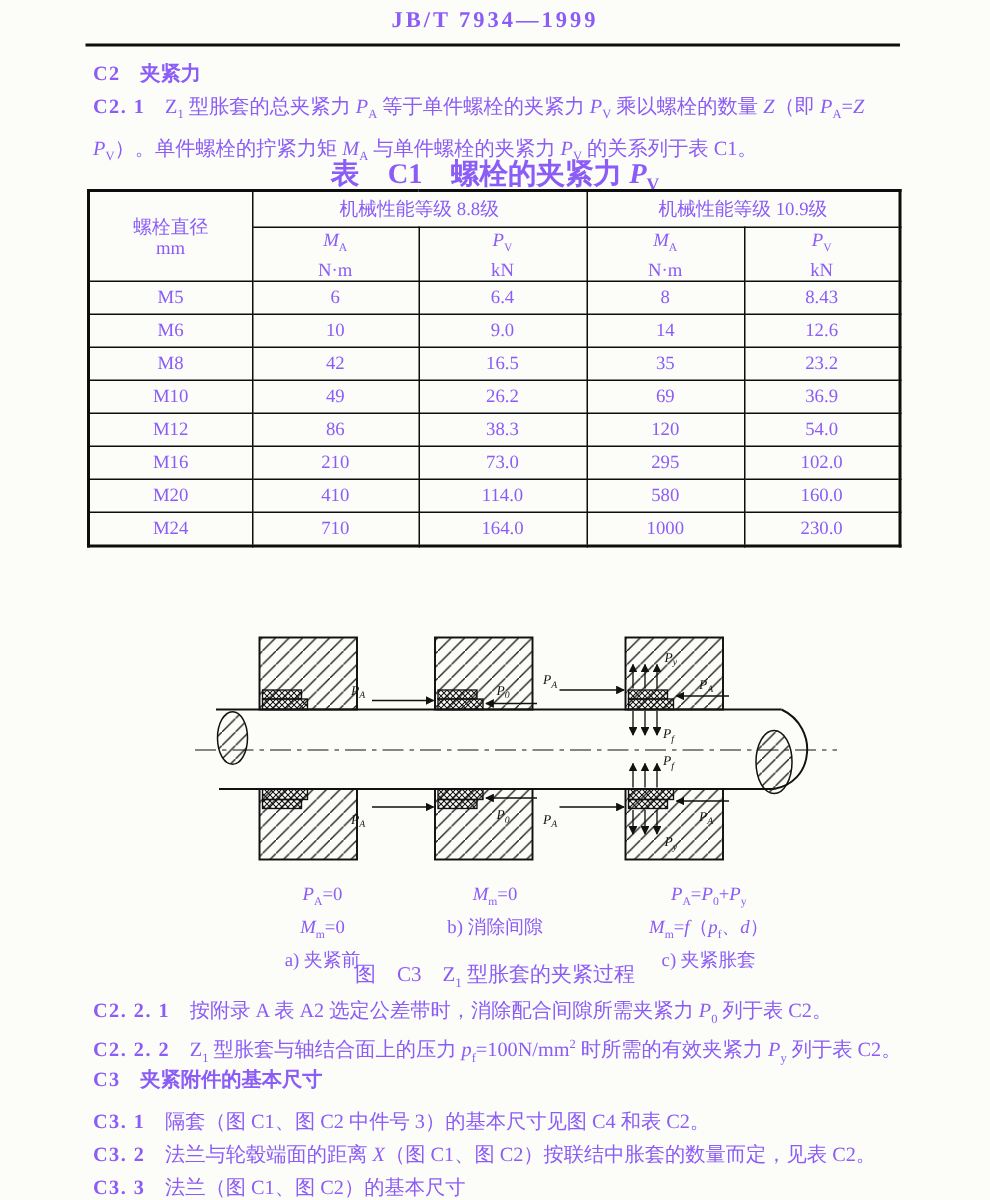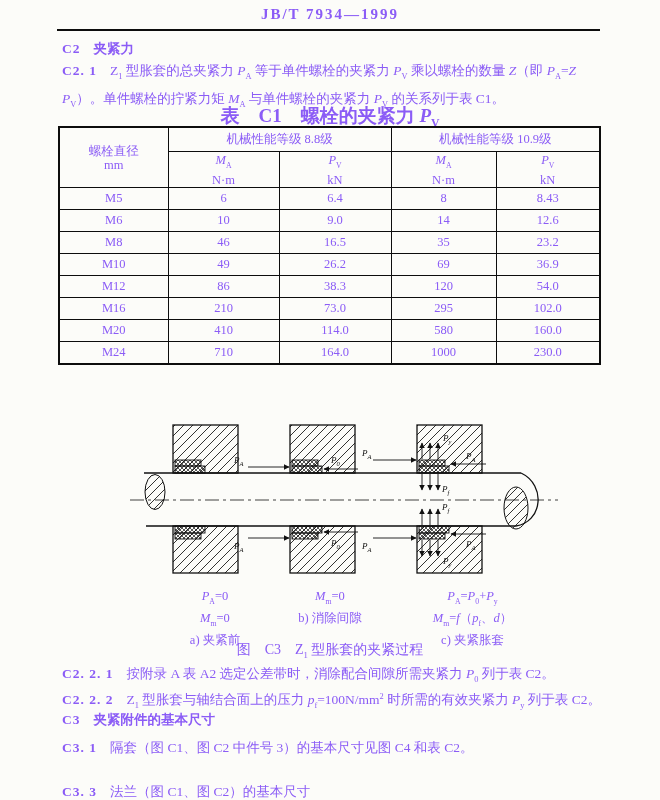--- a/index.html
+++ b/index.html
@@ -92,21 +92,21 @@
     </tr>
     <tr class="d">
       <td>M6</td>
       <td>10</td>
       <td>9.0</td>
       <td>14</td>
       <td>12.6</td>
     </tr>
     <tr class="d">
       <td>M8</td>
-      <td>46</td>
+      <td>42</td>
       <td>16.5</td>
       <td>35</td>
       <td>23.2</td>
     </tr>
     <tr class="d">
       <td>M10</td>
       <td>49</td>
       <td>26.2</td>
       <td>69</td>
       <td>36.9</td>
@@ -255,17 +255,20 @@
   </div>
   <div class="abs para single" style="top:685px">
     <span class="lbl">C2. 2. 2</span><span>Z<sub>1</sub> 型胀套与轴结合面上的压力 <i>p</i><sub>f</sub>=100N/mm<sup>2</sup> 时所需的有效夹紧力 <i>P</i><sub>y</sub> 列于表 C2。</span>
   </div>
   <div class="abs para single" style="top:709px">
     <span class="lbl">C3</span><span class="bold">夹紧附件的基本尺寸</span>
   </div>
   <div class="abs para single" style="top:737px">
     <span class="lbl">C3. 1</span><span>隔套（图 C1、图 C2 中件号 3）的基本尺寸见图 C4 和表 C2。</span>
   </div>
+  <div class="abs para single" style="top:759px">
+    <span class="lbl">C3. 2</span><span>法兰与轮毂端面的距离 <i>X</i>（图 C1、图 C2）按联结中胀套的数量而定，见表 C2。</span>
+  </div>
   <div class="abs para single" style="top:781px">
     <span class="lbl">C3. 3</span><span>法兰（图 C1、图 C2）的基本尺寸</span>
   </div>
 
 </div>
 
 </body></html>

